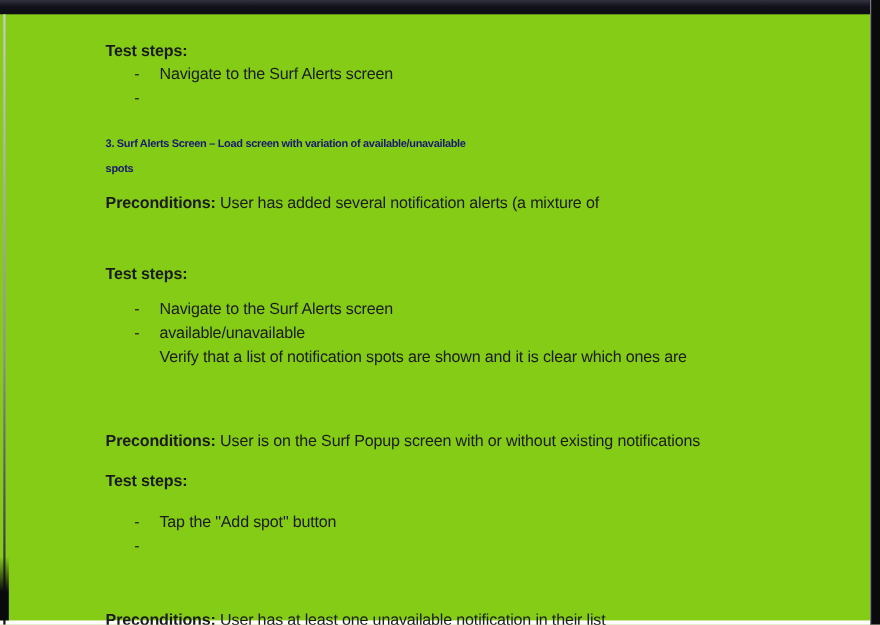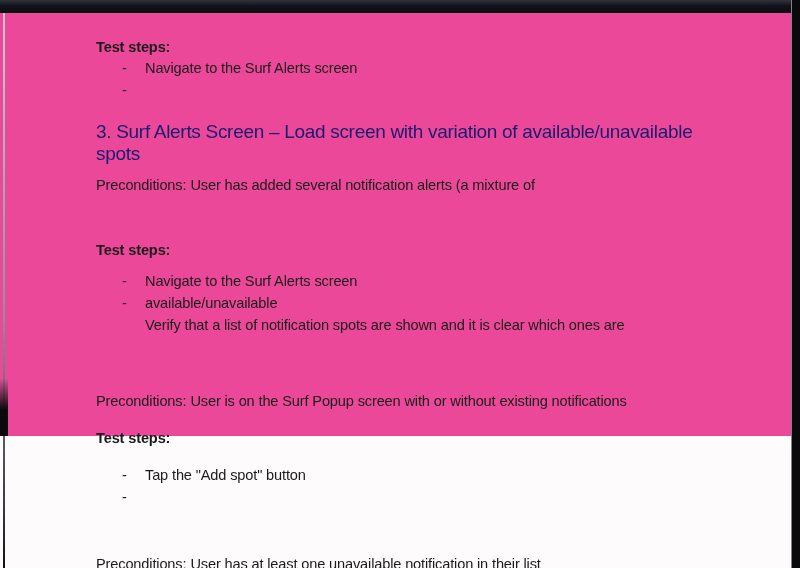--- a/index.html
+++ b/index.html
@@ -1,21 +1,21 @@
 <!DOCTYPE html>
 <html><head>
 <meta charset="utf-8">
 <style>
   html, body { margin:0; padding:0; }
   body {
     width:800px; height:568px; overflow:hidden;
     background:#fdfbfc;
     font-family:"Liberation Sans", sans-serif;
   }
-  .frame { position:relative; width:800px; height:436px; background:#ec4899; }
+  .frame { position:relative; width:800px; height:564px; background:#84cc16; }
 
   
   .topbar {
     position:absolute; top:0; left:0; width:800px; height:13px;
     background:linear-gradient(#32323e, #12121a 45%, #0c0c12);
   }
   .rightbar {
     position:absolute; top:0; right:0; width:8px; height:568px;
     background:#0a0a0c; border-left:1px solid #82828c;
   }
@@ -28,23 +28,23 @@
     background:linear-gradient(to bottom, rgba(10,10,12,0), #0a0a0c 55%);
   }
 
   
   .block { position:absolute; left:96px; white-space:nowrap; }
   .body-line {
     font-size:14.6px; line-height:21.8px; letter-spacing:-0.15px;
     color:#1b1b1b;
   }
   .bold-label { font-weight:bold; }
-  .plabel { font-weight:normal; margin-right:4px; }
+  .plabel { font-weight:bold; margin-right:4px; }
   .heading {
-    font-size:19px; line-height:22.4px; font-weight:normal;
+    font-size:10px; line-height:22.4px; font-weight:bold;
     letter-spacing:-0.3px; color:#191970;
   }
   .steps .row { display:flex; }
   .steps .dash { width:23px; margin-left:26px; flex:0 0 auto; }
 </style>
 </head>
 <body>
 
 <div class="frame">
 

